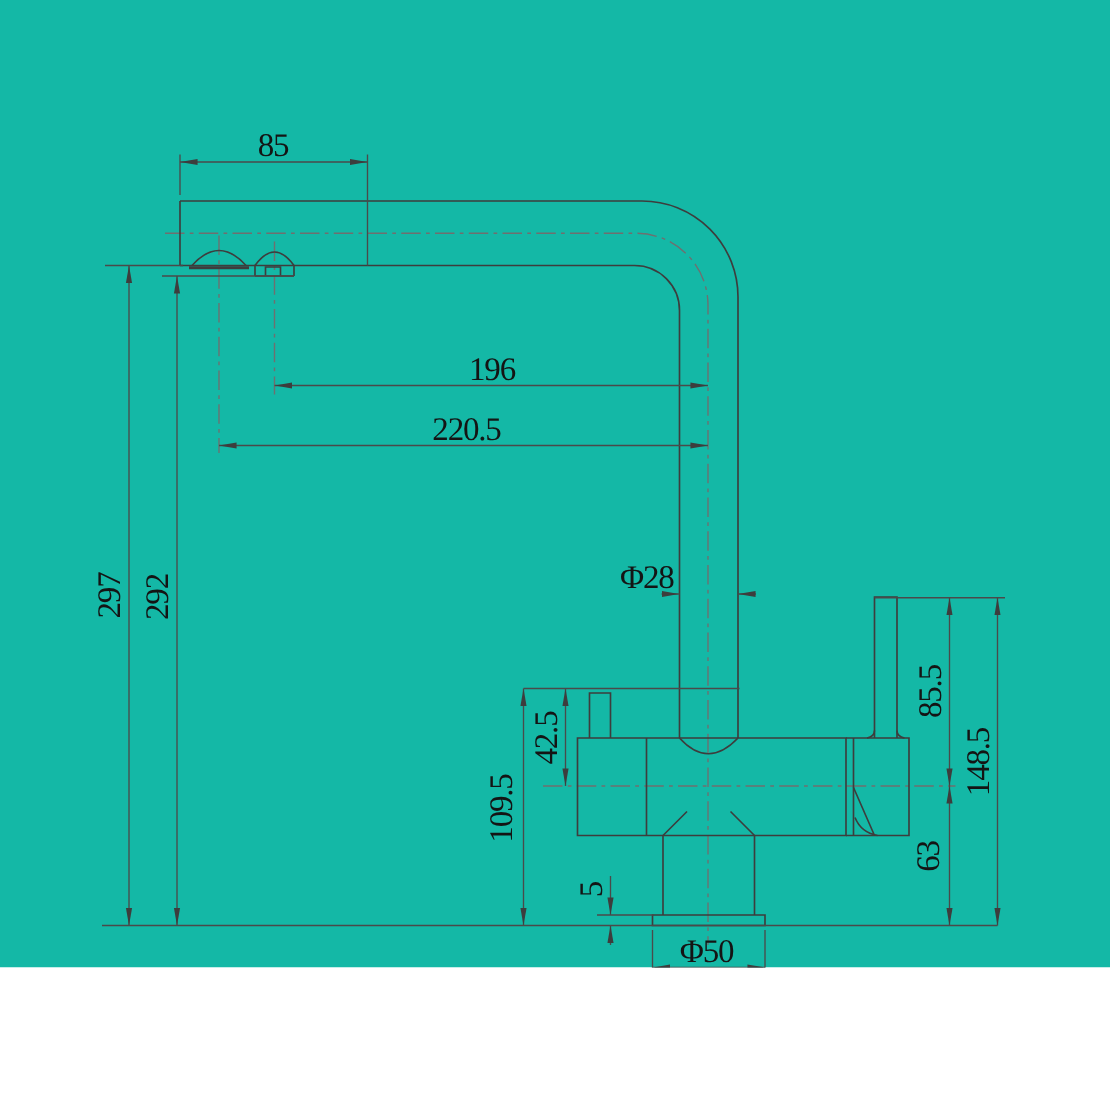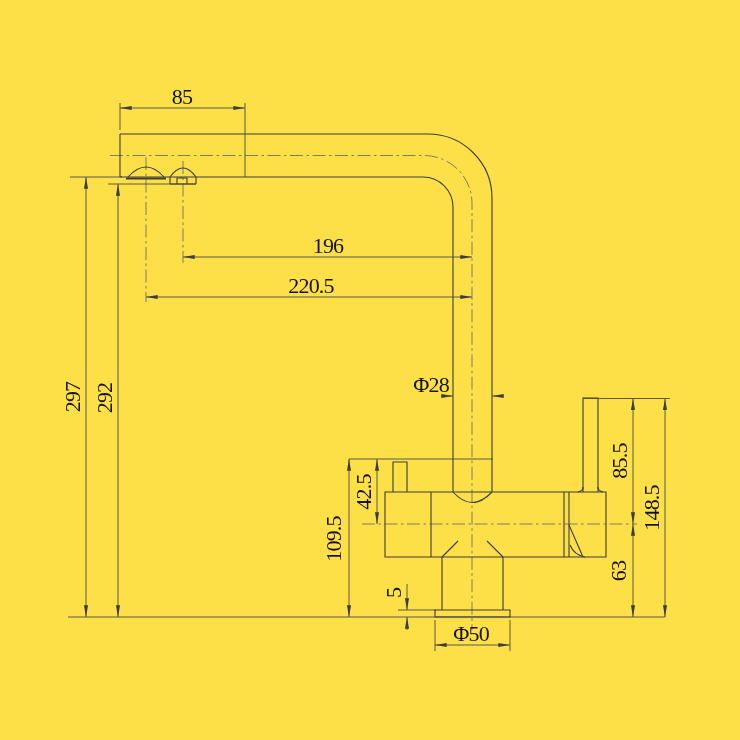--- a/index.html
+++ b/index.html
@@ -1,17 +1,17 @@
 <!DOCTYPE html>
 <html><head>
 <meta charset="utf-8">
 <style>
   html,body{margin:0;padding:0;background:#ffffff;}
   .sheet{
-    width:740px;height:740px;position:relative;background:#fde047;
+    width:740px;height:645px;position:relative;background:#14b8a6;
     font-family:"Liberation Serif", serif;
   }
   svg{display:block;}
   .ol{stroke:#3d3d3d;stroke-width:1.1;fill:none;stroke-linecap:butt;}
   .ol2{stroke:#3d3d3d;stroke-width:2;fill:none;}
   .dim{stroke:#4a4a4a;stroke-width:0.9;fill:none;}
   .cl{stroke:#6f6f6f;stroke-width:0.9;fill:none;stroke-dasharray:13 3.5 2.5 3.5;}
   .dimtext{
     font-family:"Liberation Serif", serif;
     font-size:22px;fill:#141414;letter-spacing:-0.8px;

